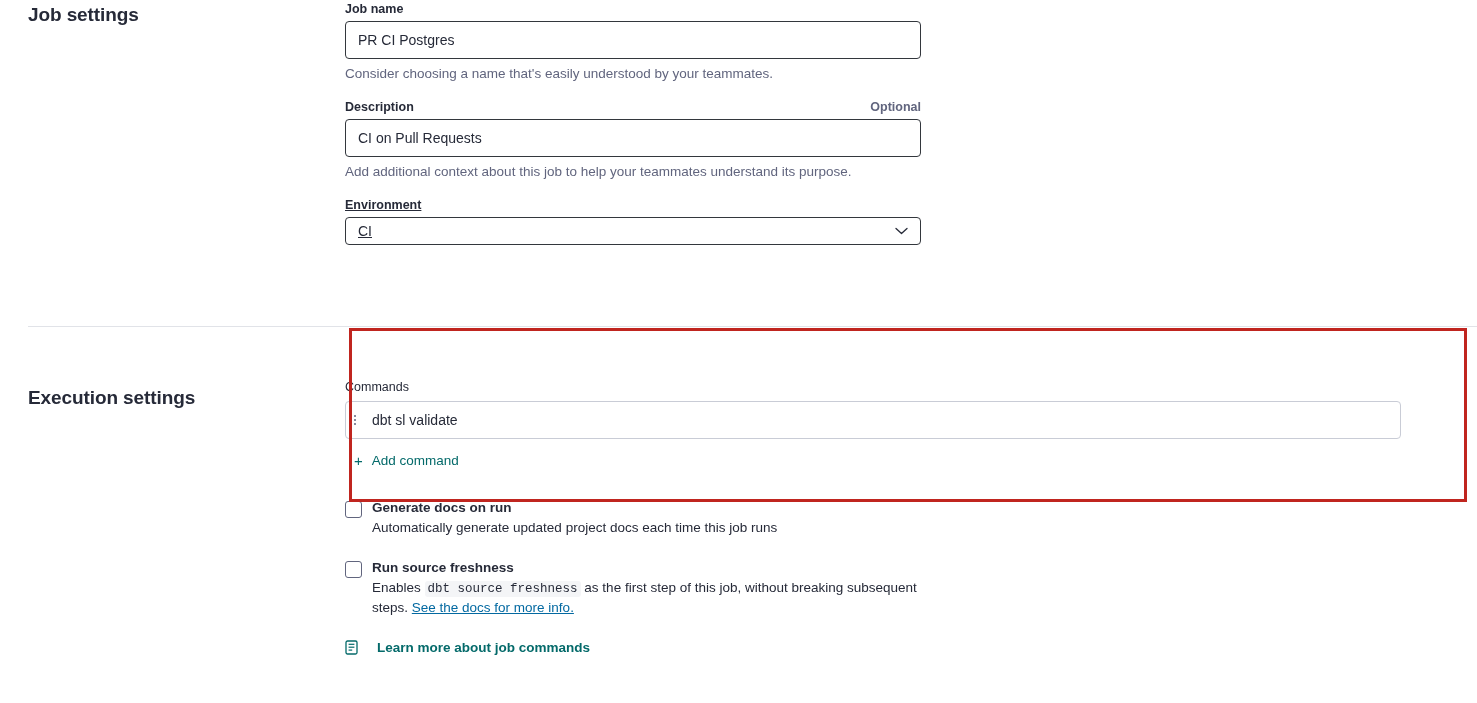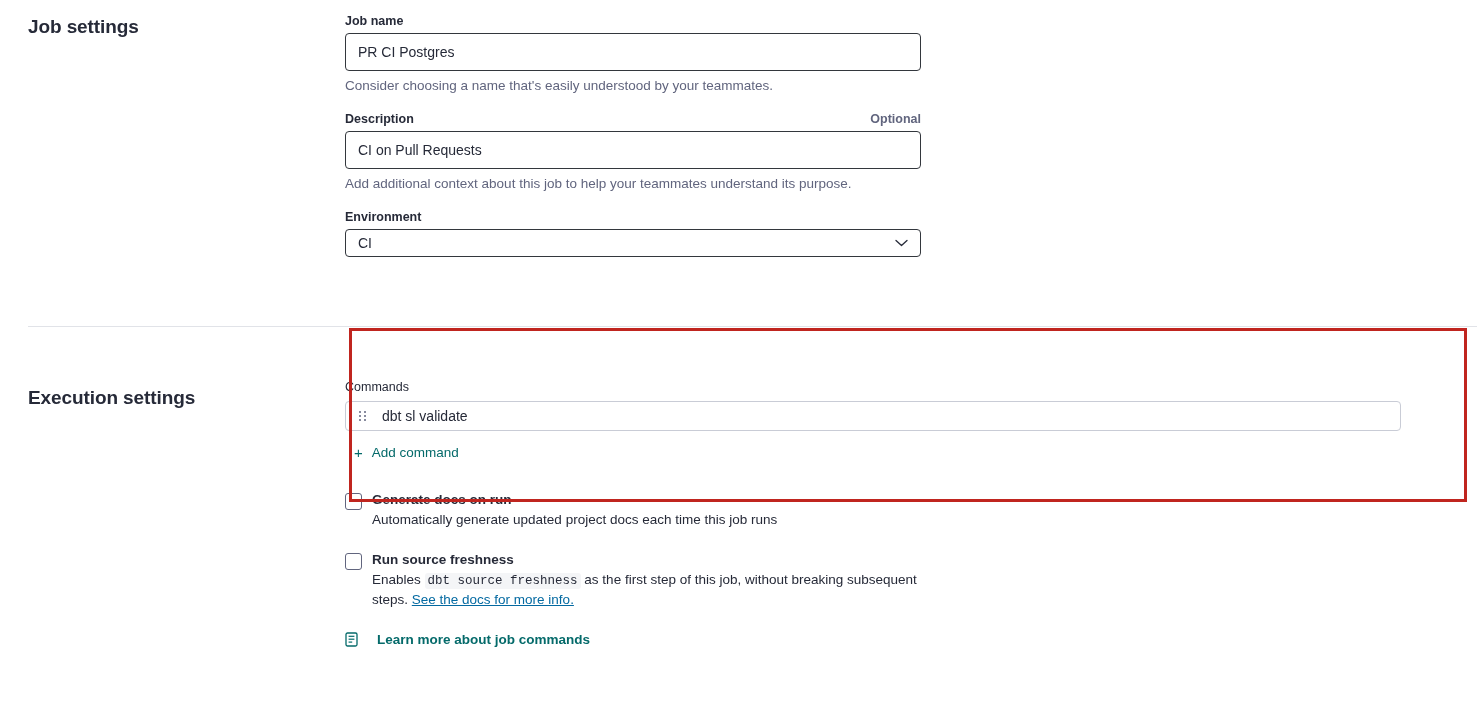--- a/index.html
+++ b/index.html
@@ -29,21 +29,21 @@
     font-size: 19px;
     font-weight: bold;
     color: #262a38;
     letter-spacing: -0.1px;
   }
   .section-body {
     flex: 1;
   }
 
   #job-settings {
-    padding-top: 14px;
+    padding-top: 2px;
     height: 326px;
   }
   #job-settings .section-title { padding-top: 2px; }
 
   .field-label-row {
     display: flex;
     justify-content: space-between;
     align-items: flex-start;
     width: 576px;
     margin-bottom: 5px;
@@ -70,21 +70,21 @@
     padding: 0 12px;
     outline: none;
   }
   .field-help {
     width: 640px;
     margin-top: 7px;
     font-size: 13.5px;
     color: #61657e;
   }
   .field-group { margin-bottom: 19px; }
-  .field-group.last { margin-bottom: 0; }
+  .field-group.last { margin-bottom: 0; text-decoration: underline; }
 
   .select-wrap {
     position: relative;
     width: 576px;
   }
   .select-input {
     width: 576px;
     height: 28px;
     border: 1px solid #33373d;
     border-radius: 4px;
@@ -136,27 +136,27 @@
     padding-top: 28px;
   }
   .commands-label {
     font-size: 12.5px;
     font-weight: normal;
     color: #262a38;
     margin-bottom: 7px;
   }
   .command-row {
     width: 1056px;
-    height: 30px;
+    height: 38px;
     border: 1px solid #c9ccd6;
     border-radius: 4px;
     background: #fff;
     display: flex;
     align-items: center;
-    padding: 0 10px;
+    padding: 0 0;
   }
   .drag-handle {
     width: 14px;
     display: flex;
     justify-content: center;
     align-items: center;
     cursor: grab;
     margin-right: 10px;
   }
   .drag-dots {

